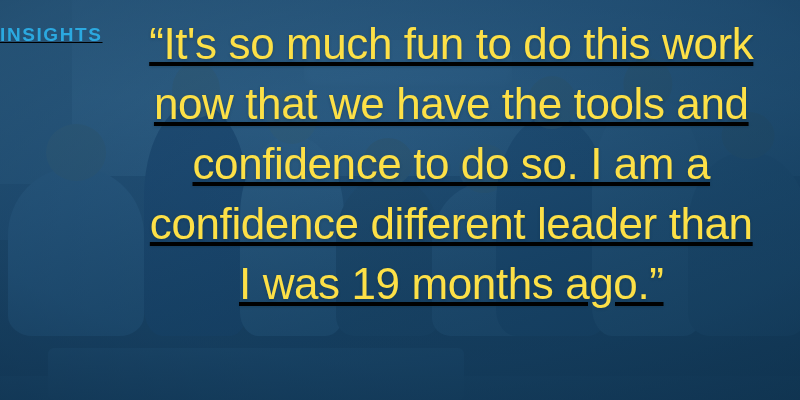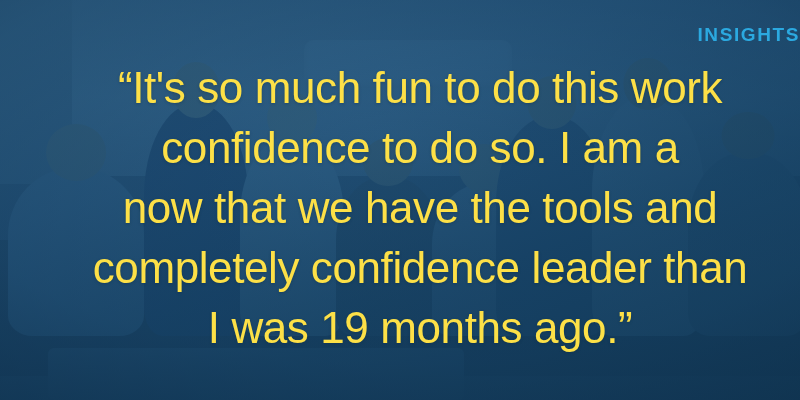--- a/index.html
+++ b/index.html
@@ -96,22 +96,23 @@
       rgba(20,64,98,0.10) 0%,
       rgba(18,58,90,0.45) 62%,
       rgba(14,48,76,0.72) 100%);
   }
 
   
   .content {
     position: absolute;
     inset: 0;
     display: flex;
-    flex-direction: column;
-    align-items: flex-end;
+    flex-direction: row;
+    align-items: flex-start;
+    text-decoration: underline;
   }
   .eyebrow {
     margin-top: 25px;
     font-size: 19px;
     font-weight: bold;
     letter-spacing: 1.6px;
     line-height: 1;
     color: #2ba9e0;
     text-transform: uppercase;
     user-select: none;
@@ -169,20 +170,20 @@
   </div>
 
   <div class="tint"></div>
   <div class="tint2"></div>
   <div class="vignette"></div>
 
   <div class="content">
     <div class="eyebrow">INSIGHTS</div>
     <div class="quote">
       <span class="ln">“It's so much fun to do this work</span>
+      <span class="ln">now that we have the tools and</span>
       <span class="ln">confidence to do so. I am a</span>
-      <span class="ln">now that we have the tools and</span>
-      <span class="ln">completely confidence leader than</span>
+      <span class="ln">confidence different leader than</span>
       <span class="ln">I was 19 months ago.”</span>
     </div>
   </div>
 
 </div>
 
 </body></html>

